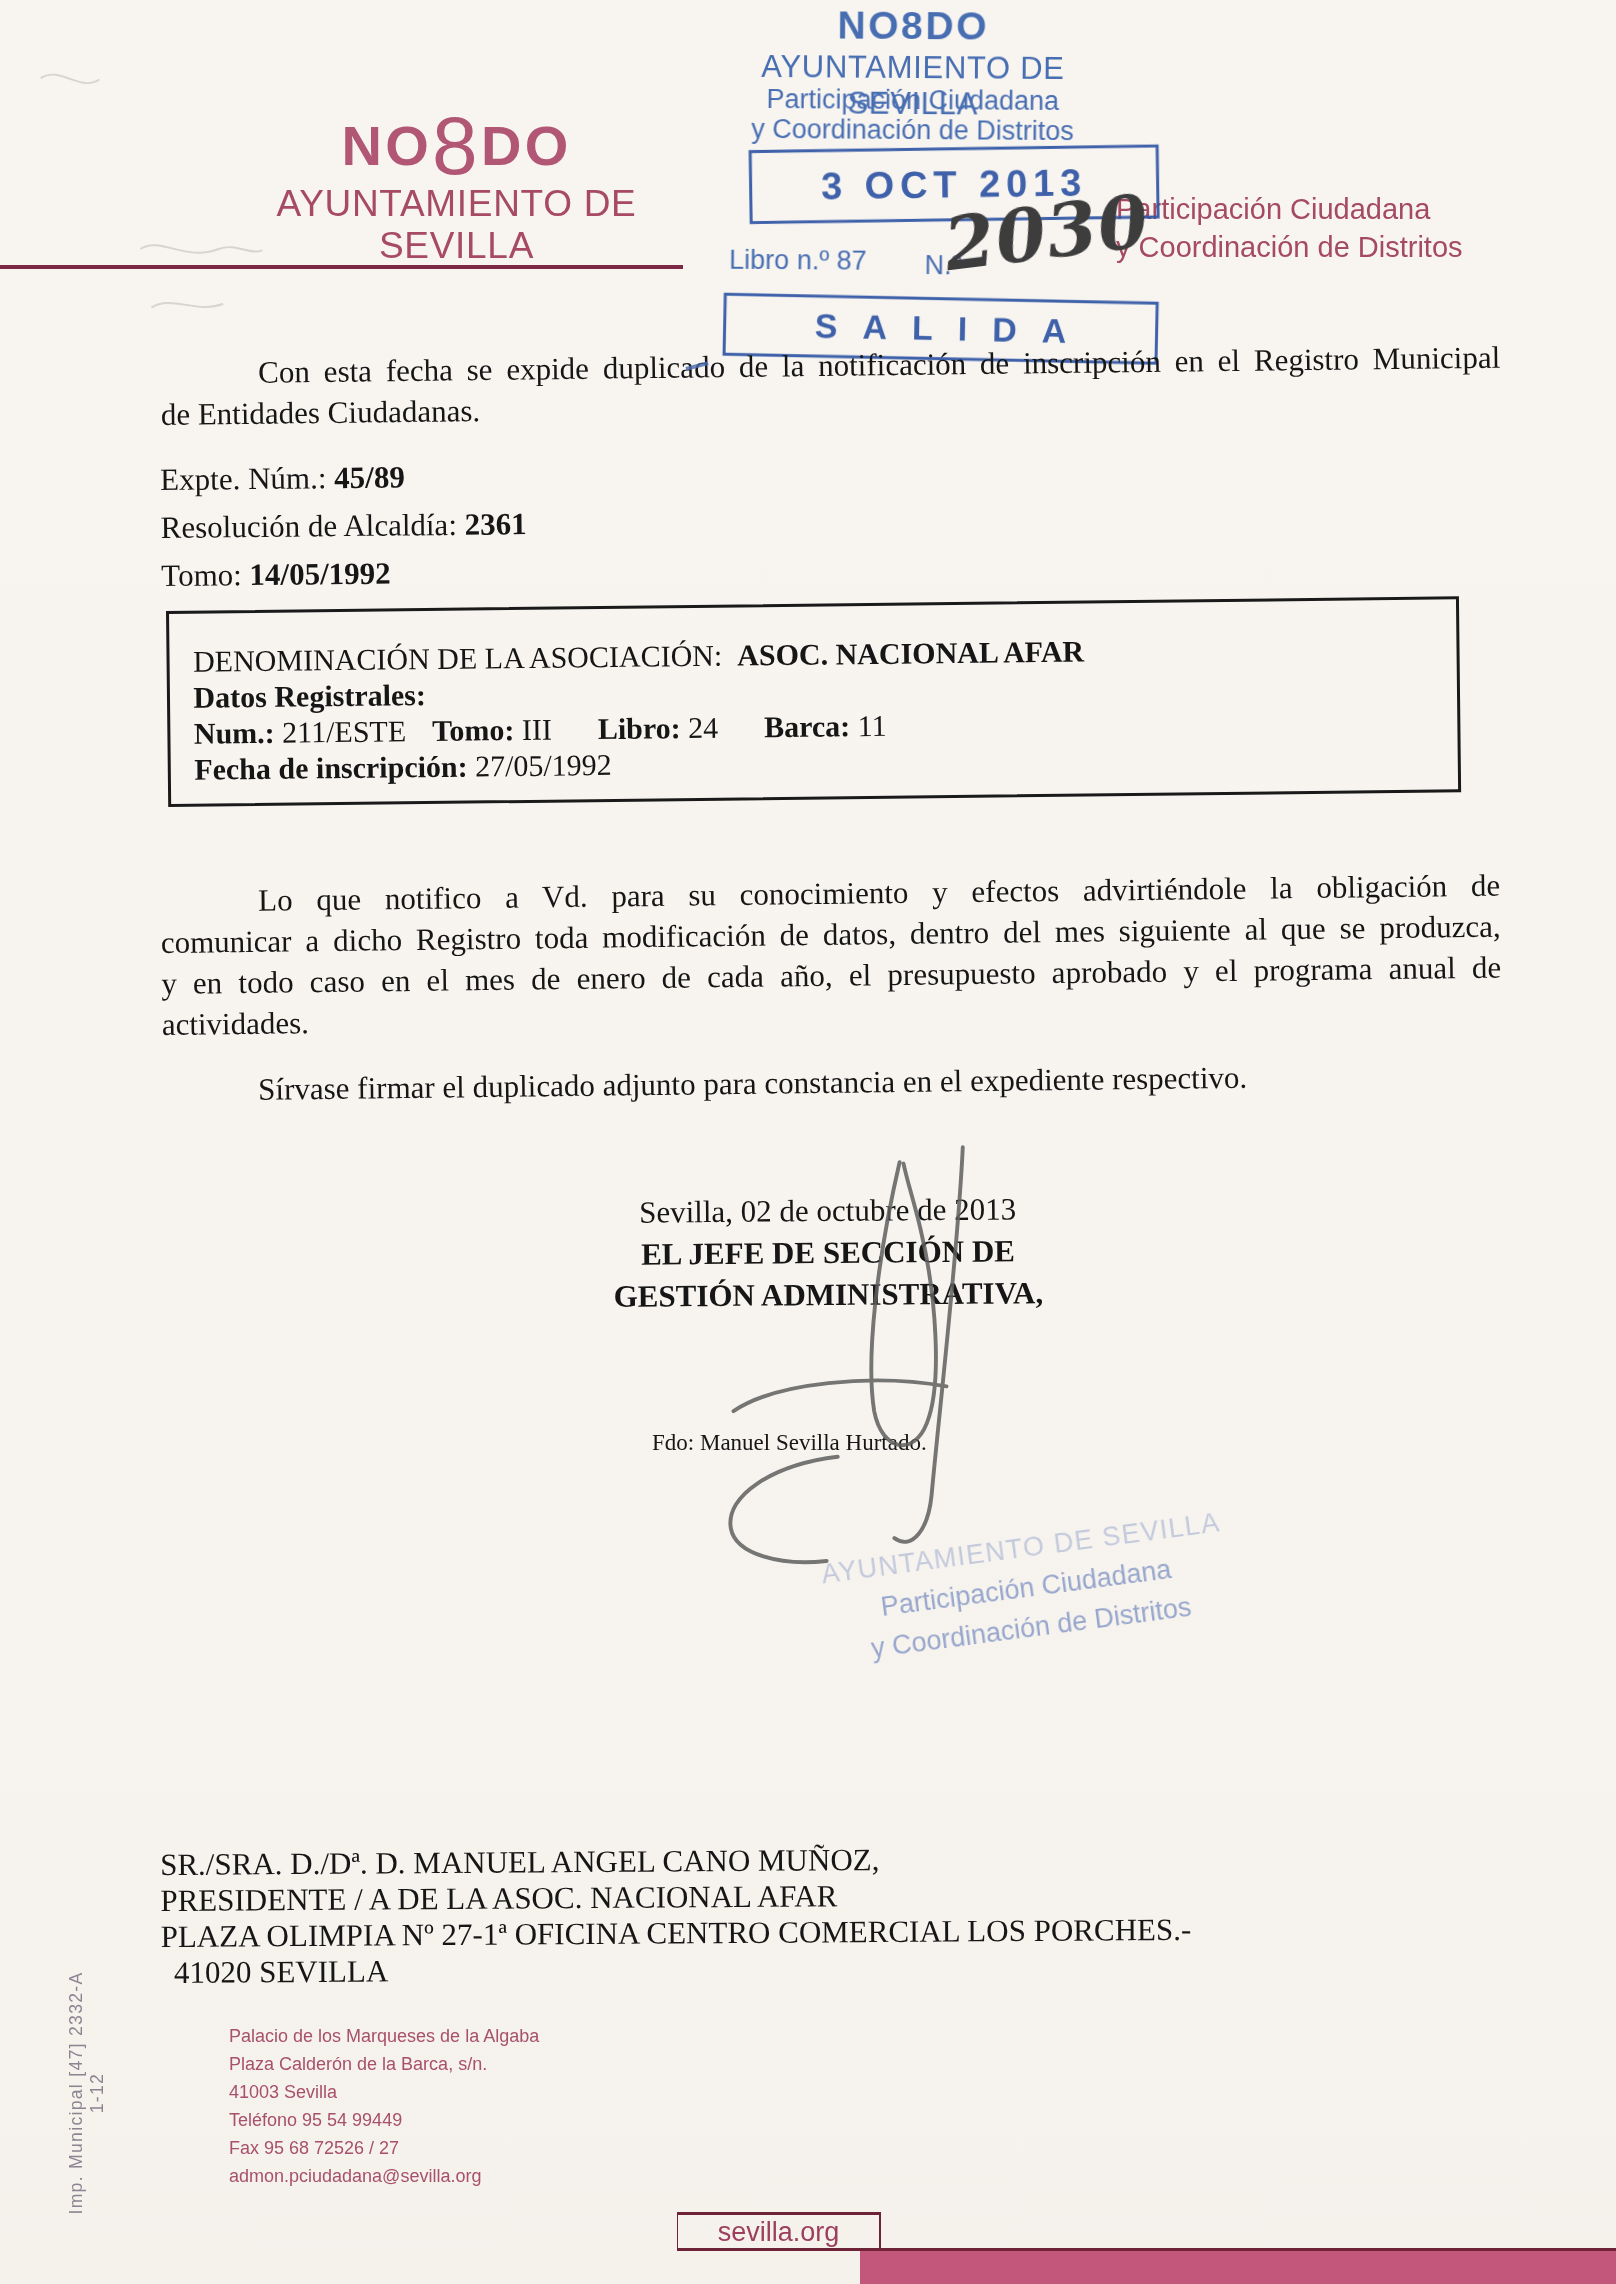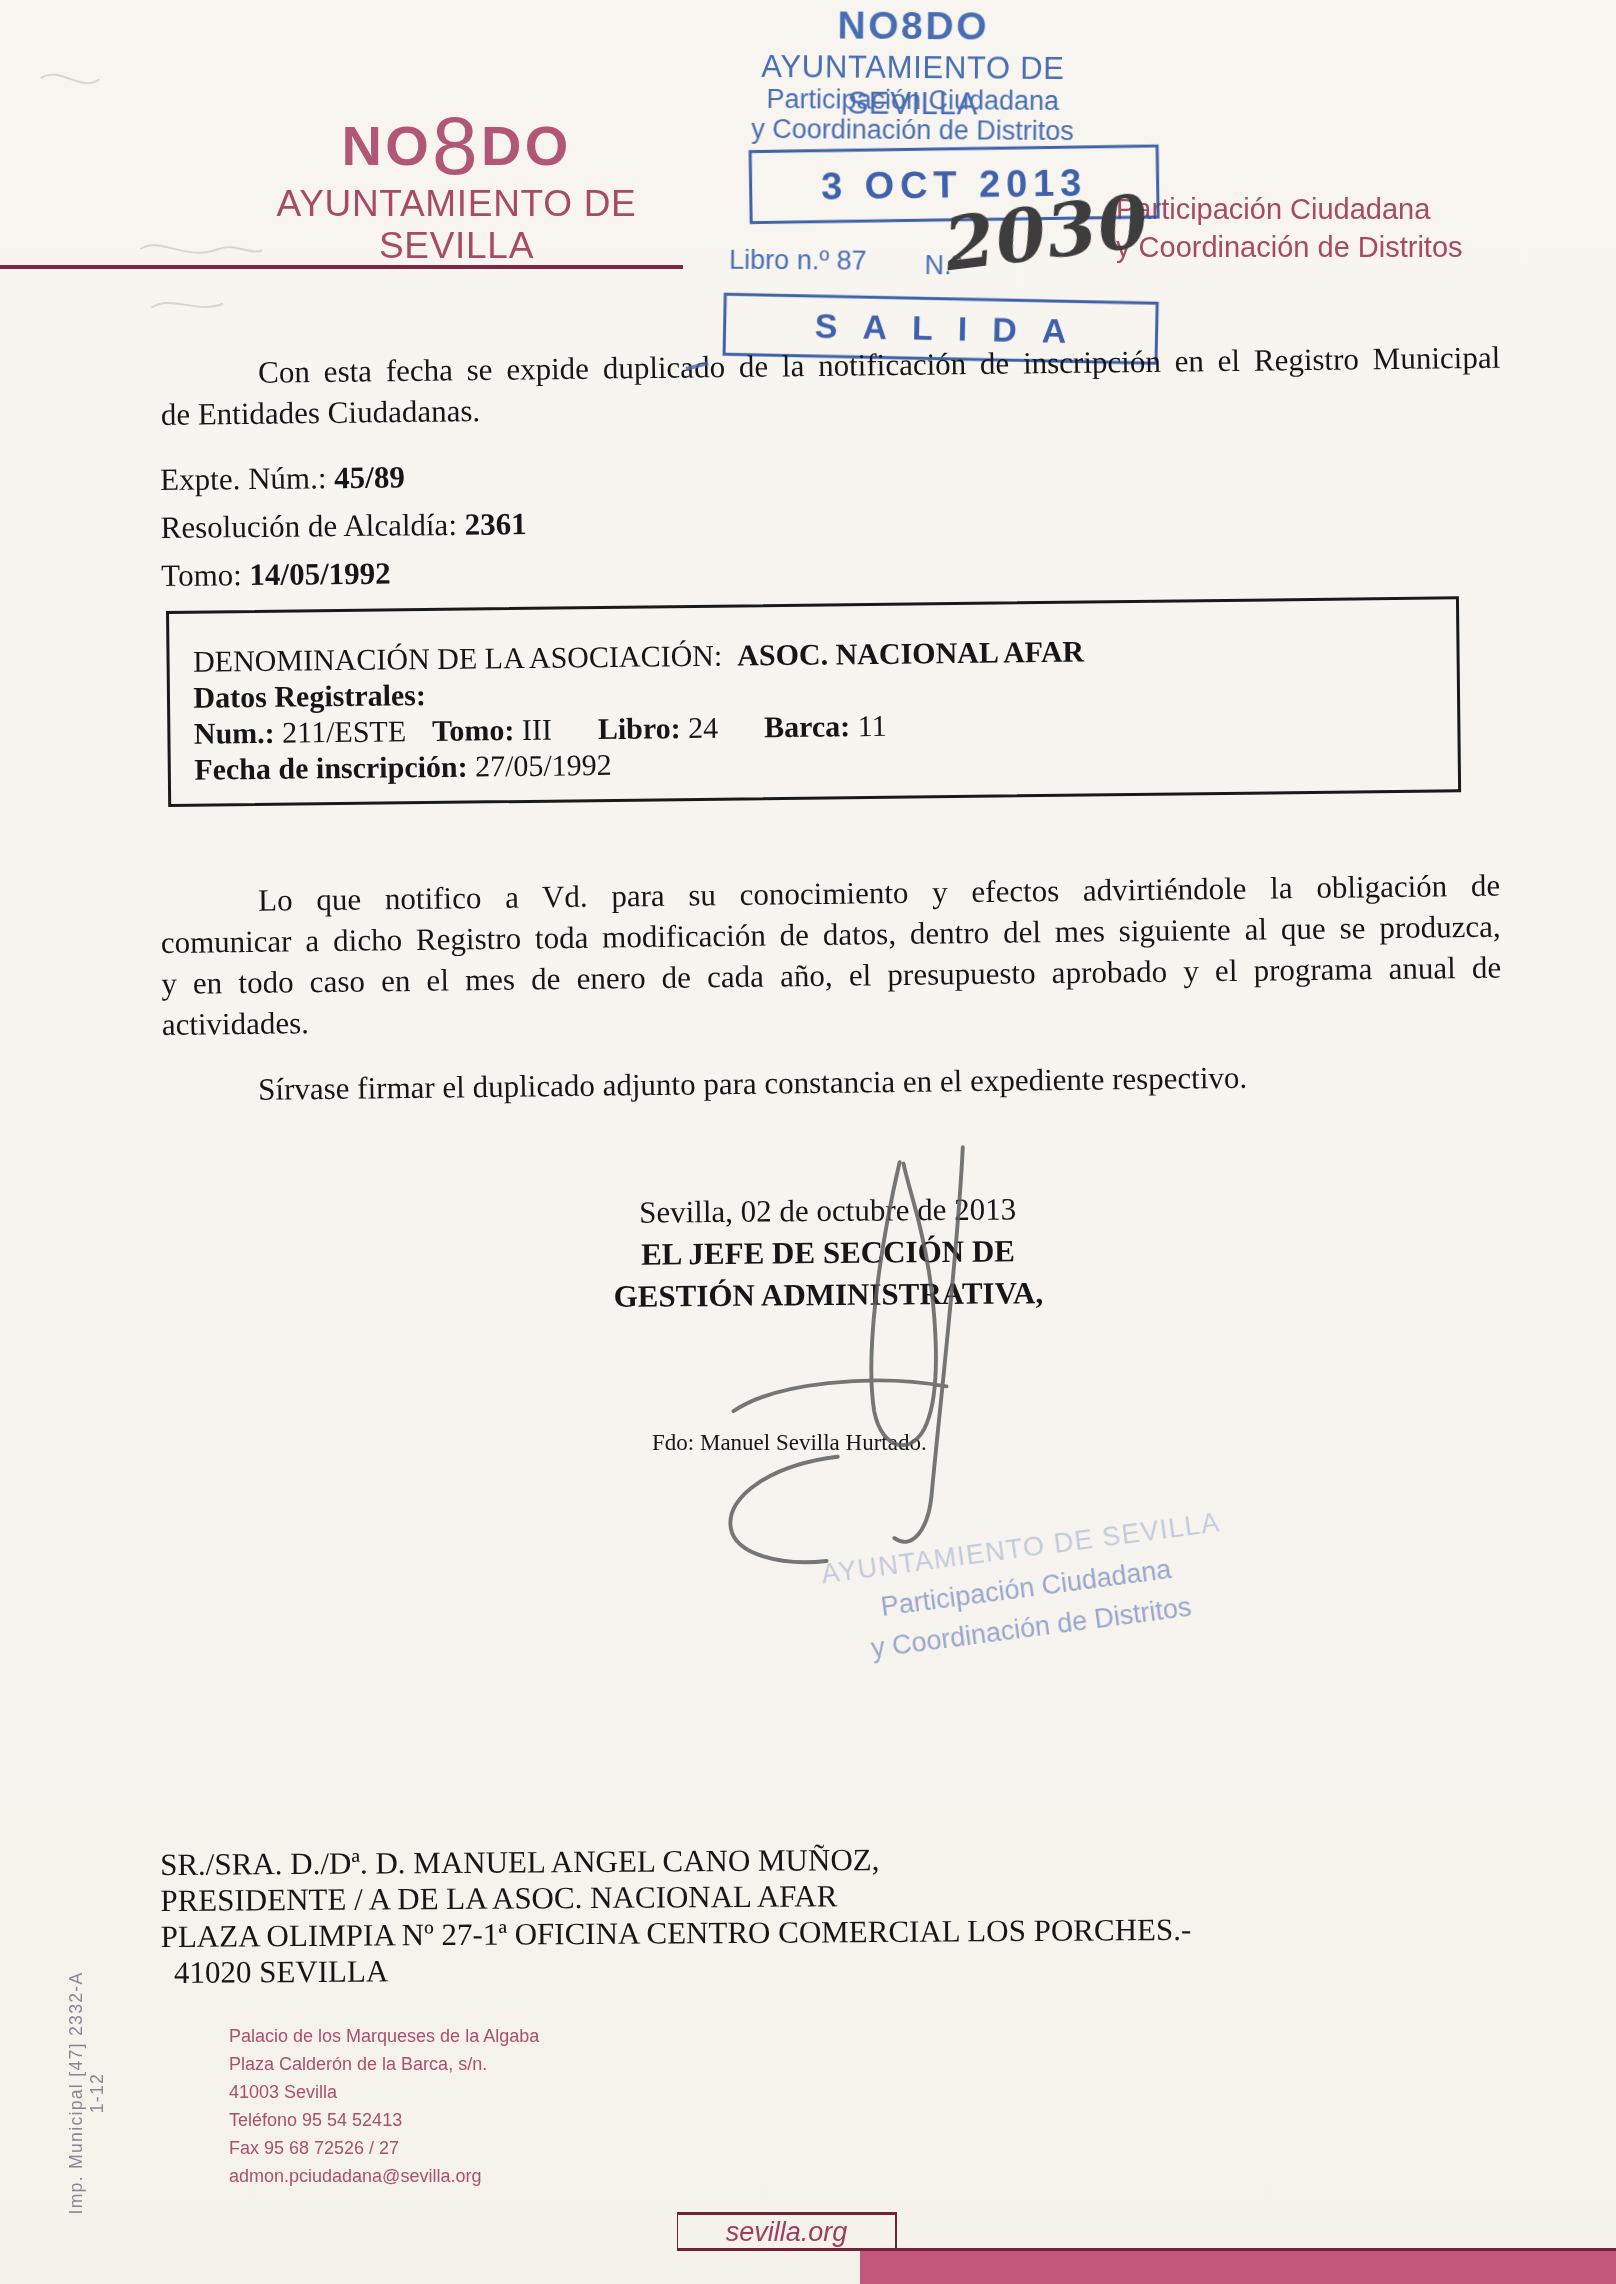--- a/index.html
+++ b/index.html
@@ -72,25 +72,25 @@
              transform:rotate(-.4deg);transform-origin:left top;}
   .recipient .l4{padding-left:13px;}
 
   
   .foot-addr{left:229px;top:2022px;font-family:"Liberation Sans",sans-serif;
              font-size:18px;line-height:28px;color:#a8506c;}
   .imprint{left:-40px;top:2072px;width:254px;text-align:center;
            transform:rotate(-90deg);transform-origin:center;
            font-family:"Liberation Sans",sans-serif;font-size:17.6px;color:#8d8492;
            letter-spacing:1.3px;}
-  .webbox{left:677px;top:2212px;width:220px;height:37px;box-sizing:border-box;
+  .webbox{left:677px;top:2212px;width:204px;height:37px;box-sizing:border-box;
           border-top:3.3px solid #6e2339;border-left:1.3px solid #6e2339;
           border-right:2px solid #6e2339;display:flex;align-items:center;
           justify-content:center;font-family:"Liberation Sans",sans-serif;
-          font-size:27px;color:#9c3f5e;font-style:italic;}
+          font-size:27px;color:#9c3f5e;}
   .botline{left:677px;top:2248px;width:940px;height:3.3px;background:#6e2339;}
   .pinkbar{left:860px;top:2251px;width:756px;height:33px;background:#c2567b;}
 
   .marks{left:0;top:0;width:1617px;height:2284px;pointer-events:none;}
 </style>
 </head>
 <body>
 
 <div class="page">
 
@@ -169,21 +169,21 @@
     <div>SR./SRA. D./Dª.  D. MANUEL ANGEL CANO MUÑOZ,</div>
     <div>PRESIDENTE / A DE LA ASOC. NACIONAL AFAR</div>
     <div>PLAZA OLIMPIA Nº 27-1ª OFICINA  CENTRO COMERCIAL LOS PORCHES.-</div>
     <div class="l4">41020 SEVILLA</div>
   </div>
 
   <div class="abs foot-addr">
     <div>Palacio de los Marqueses de la Algaba</div>
     <div>Plaza Calderón de la Barca, s/n.</div>
     <div>41003 Sevilla</div>
-    <div>Teléfono 95 54 52413</div>
+    <div>Teléfono 95 54 99449</div>
     <div>Fax 95 68 72526 / 27</div>
     <div>admon.pciudadana@sevilla.org</div>
   </div>
   <div class="abs imprint">Imp. Municipal  [47] 2332-A  1-12</div>
 
   <div class="abs webbox">sevilla.org</div>
   <div class="abs botline"></div>
   <div class="abs pinkbar"></div>
 
   <svg class="abs marks" viewBox="0 0 2480 3504">

